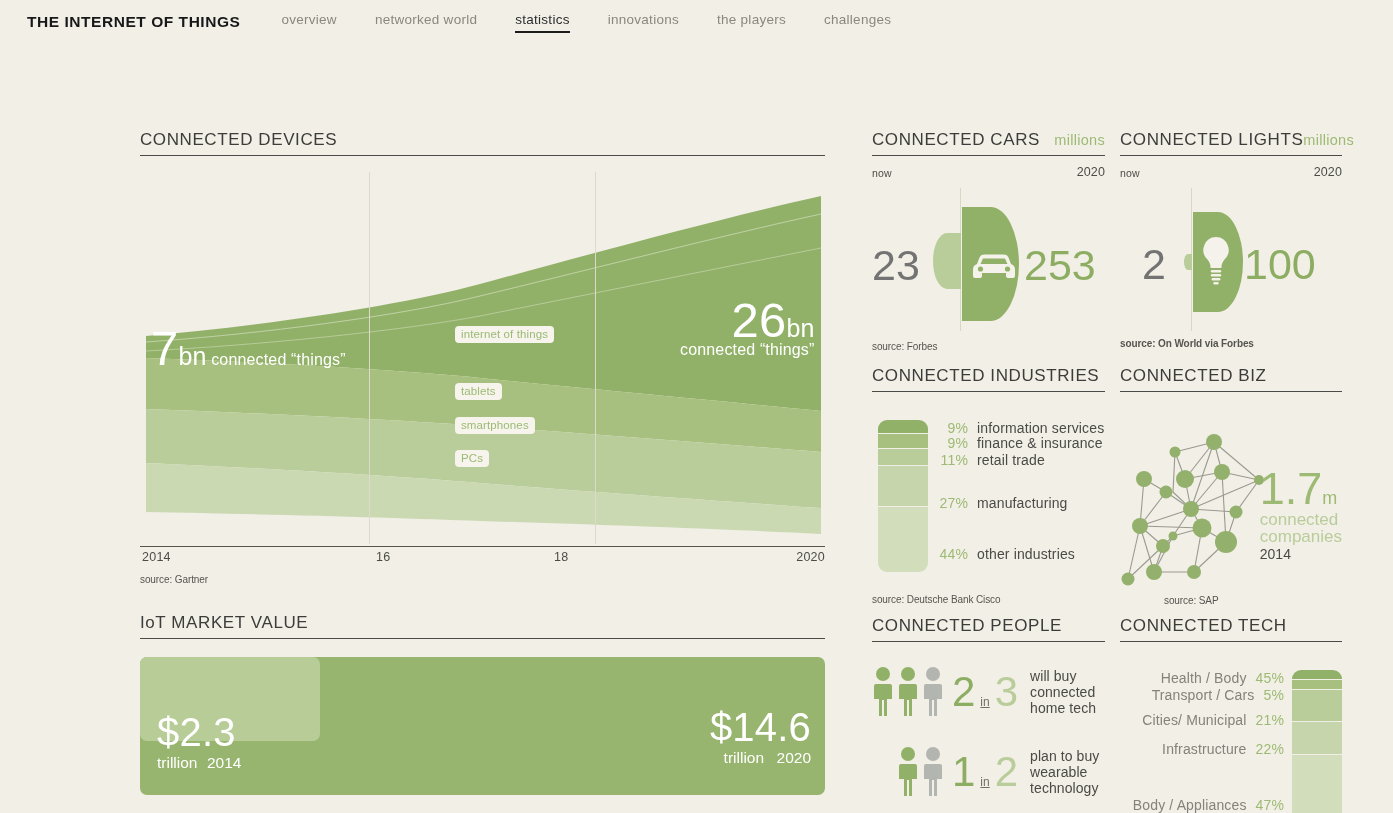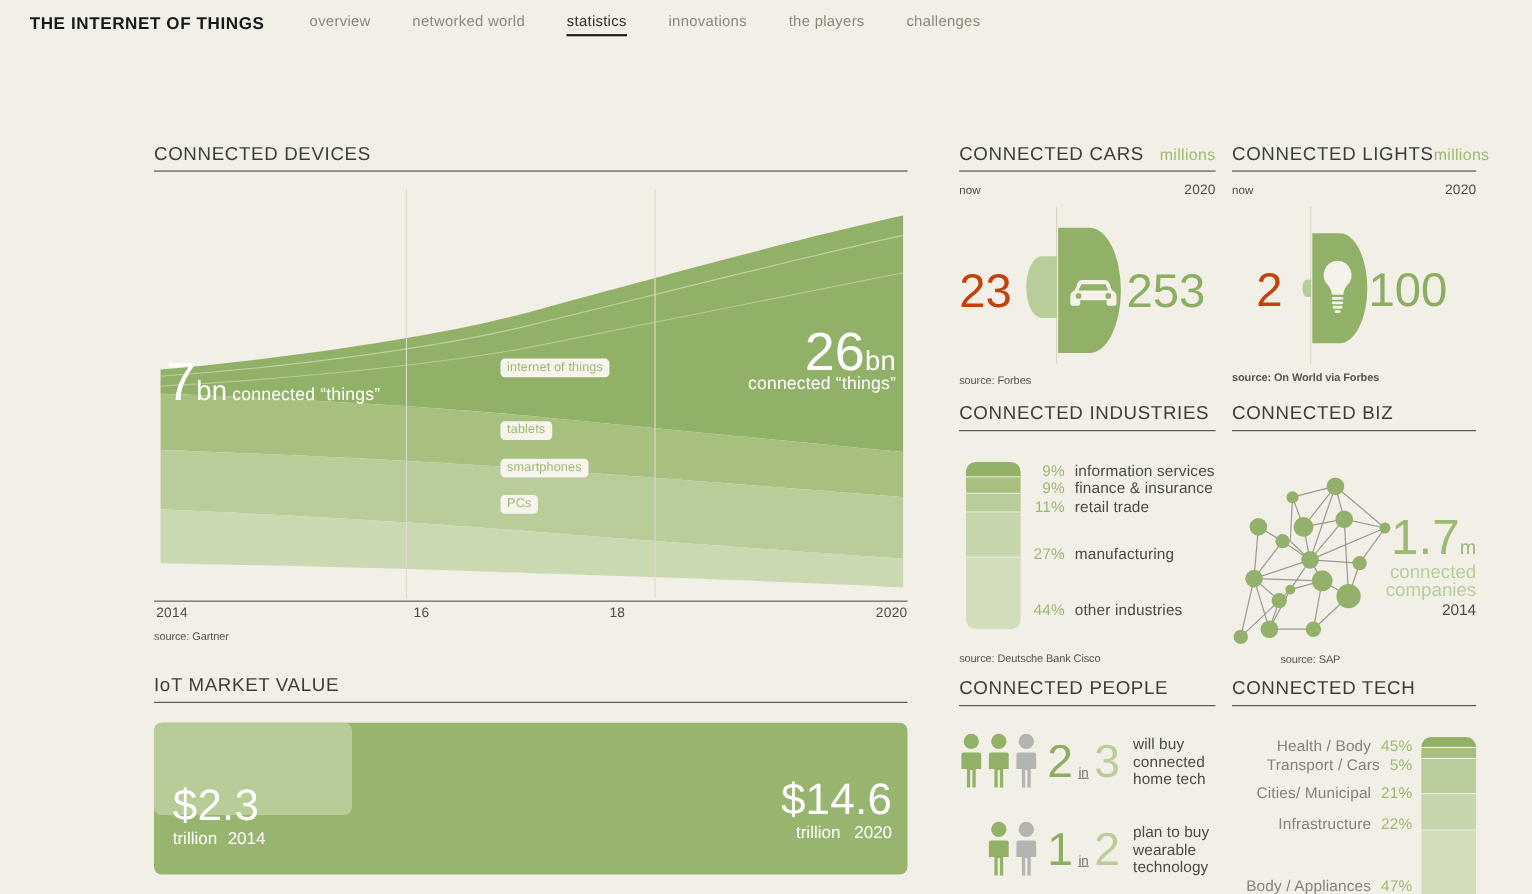--- a/index.html
+++ b/index.html
@@ -113,21 +113,21 @@
   }
   .halfL {
     position: absolute; background: #b9cd9b;
     border-radius: 100% 0 0 100% / 100% 0 0 100%;
   }
   .halfR {
     position: absolute; background: #92b168;
     border-radius: 0 100% 100% 0 / 0 100% 100% 0;
   }
   .cmp-numL {
-    position: absolute; font-size: 43px; font-weight: 300; color: #c2410c;
+    position: absolute; font-size: 43px; font-weight: 300; color: #737373;
     line-height: 1; white-space: nowrap;
   }
   .cmp-numR {
     position: absolute; font-size: 43px; font-weight: 300; color: #8cad62;
     line-height: 1; white-space: nowrap;
   }
   .cmp-icon { position: absolute; }
 
   
   .ind-wrap { position: relative; height: 160px; margin-top: 28px; }
@@ -157,21 +157,21 @@
   .tech-row {
     position: absolute; right: 0; display: flex; align-items: baseline;
     justify-content: flex-end; white-space: nowrap;
   }
   .tech-name { color: #83837b; font-size: 14px; letter-spacing: .01em; }
   .tech-pct { color: #9dba74; font-size: 14px; margin-left: 9px; letter-spacing: .01em; }
 
   
   .biz-wrap { position: relative; height: 175px; margin-top: 14px; }
   .biz-num {
-    position: absolute; right: 0; top: 62px; text-align: right; white-space: nowrap;
+    position: absolute; right: 0; top: 62px; text-align: left; white-space: nowrap;
   }
   .biz-num .v { font-size: 45px; color: #9dba74; font-weight: 300; line-height: .95; }
   .biz-num .m { font-size: 18px; color: #9dba74; }
   .biz-num .cap { font-size: 17px; color: #b9cd9b; line-height: 1.02; display: block; }
   .biz-num .yr { font-size: 14px; color: #4a4a46; display: block; margin-top: 1px; }
 
   
   .people-wrap { position: relative; height: 168px; margin-top: 18px; }
   .ppl-row { position: absolute; display: flex; align-items: center; }
   .ppl-figs { display: flex; align-items: flex-end; }

